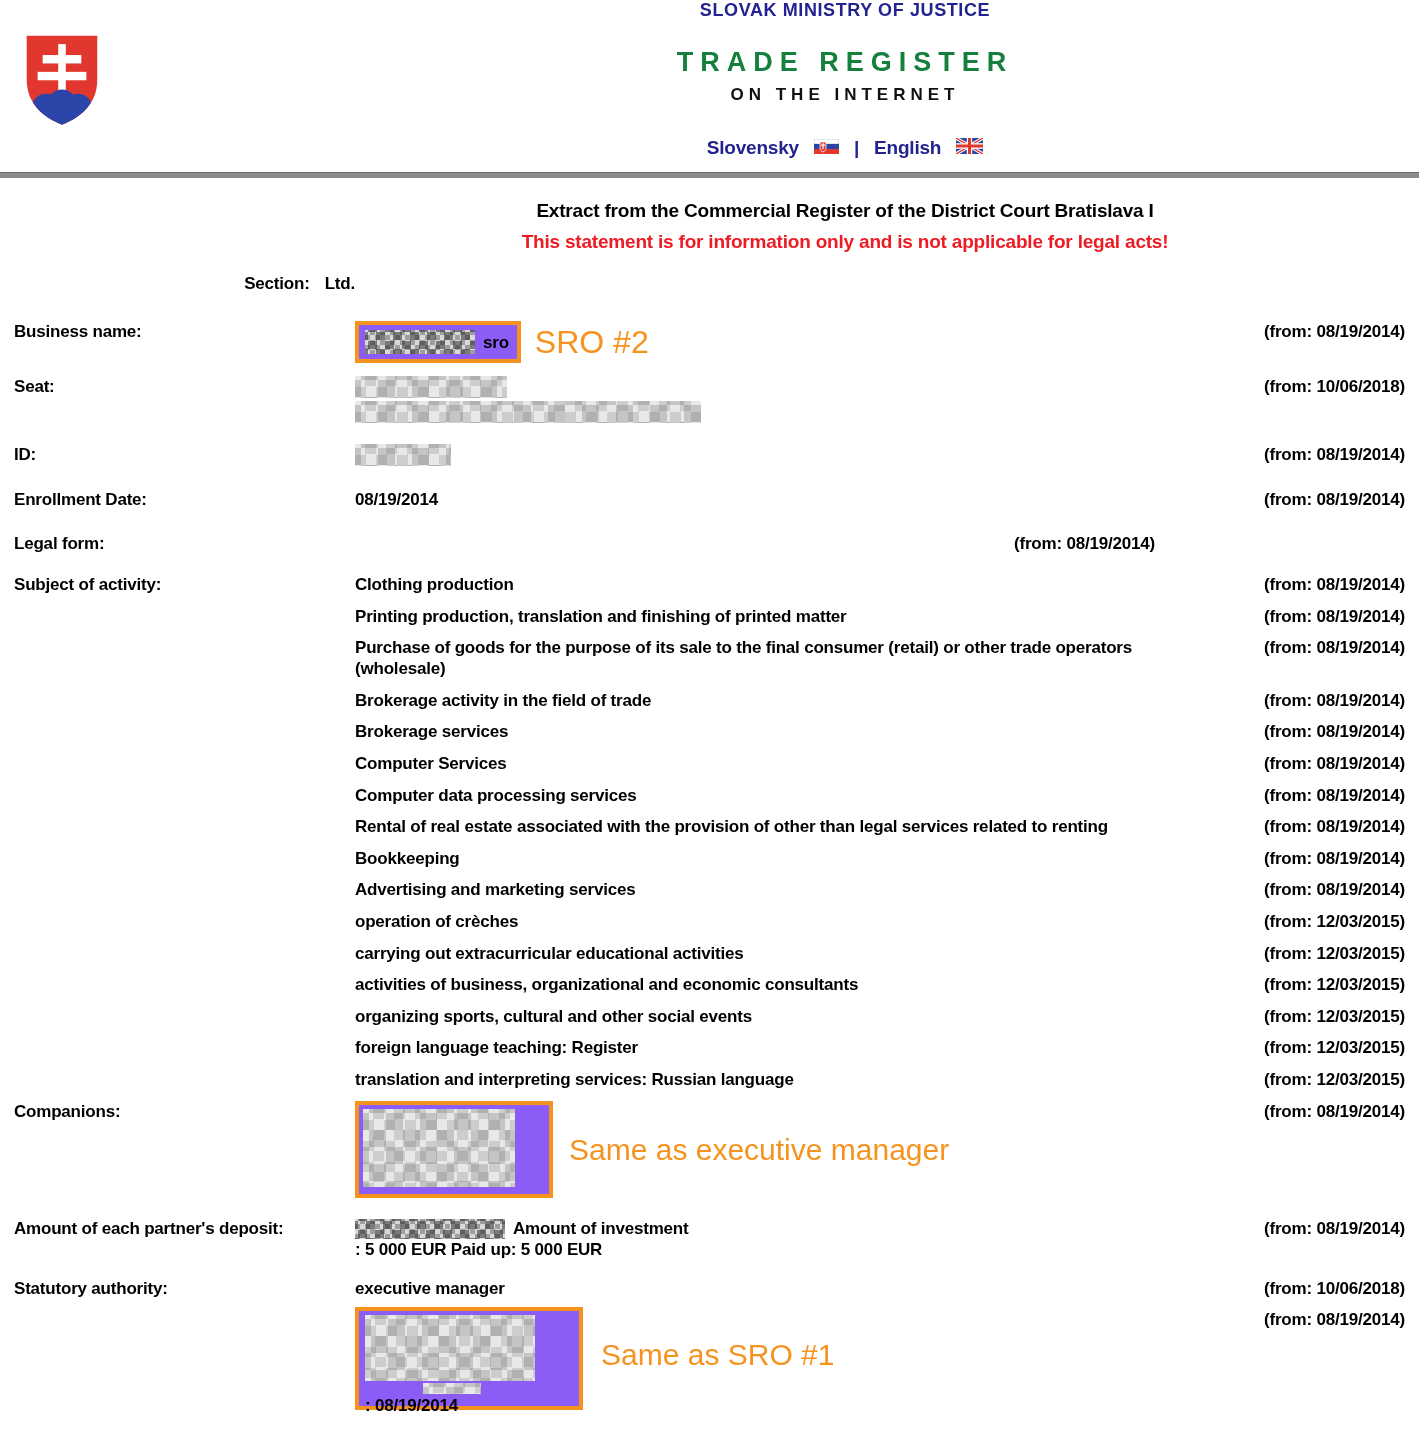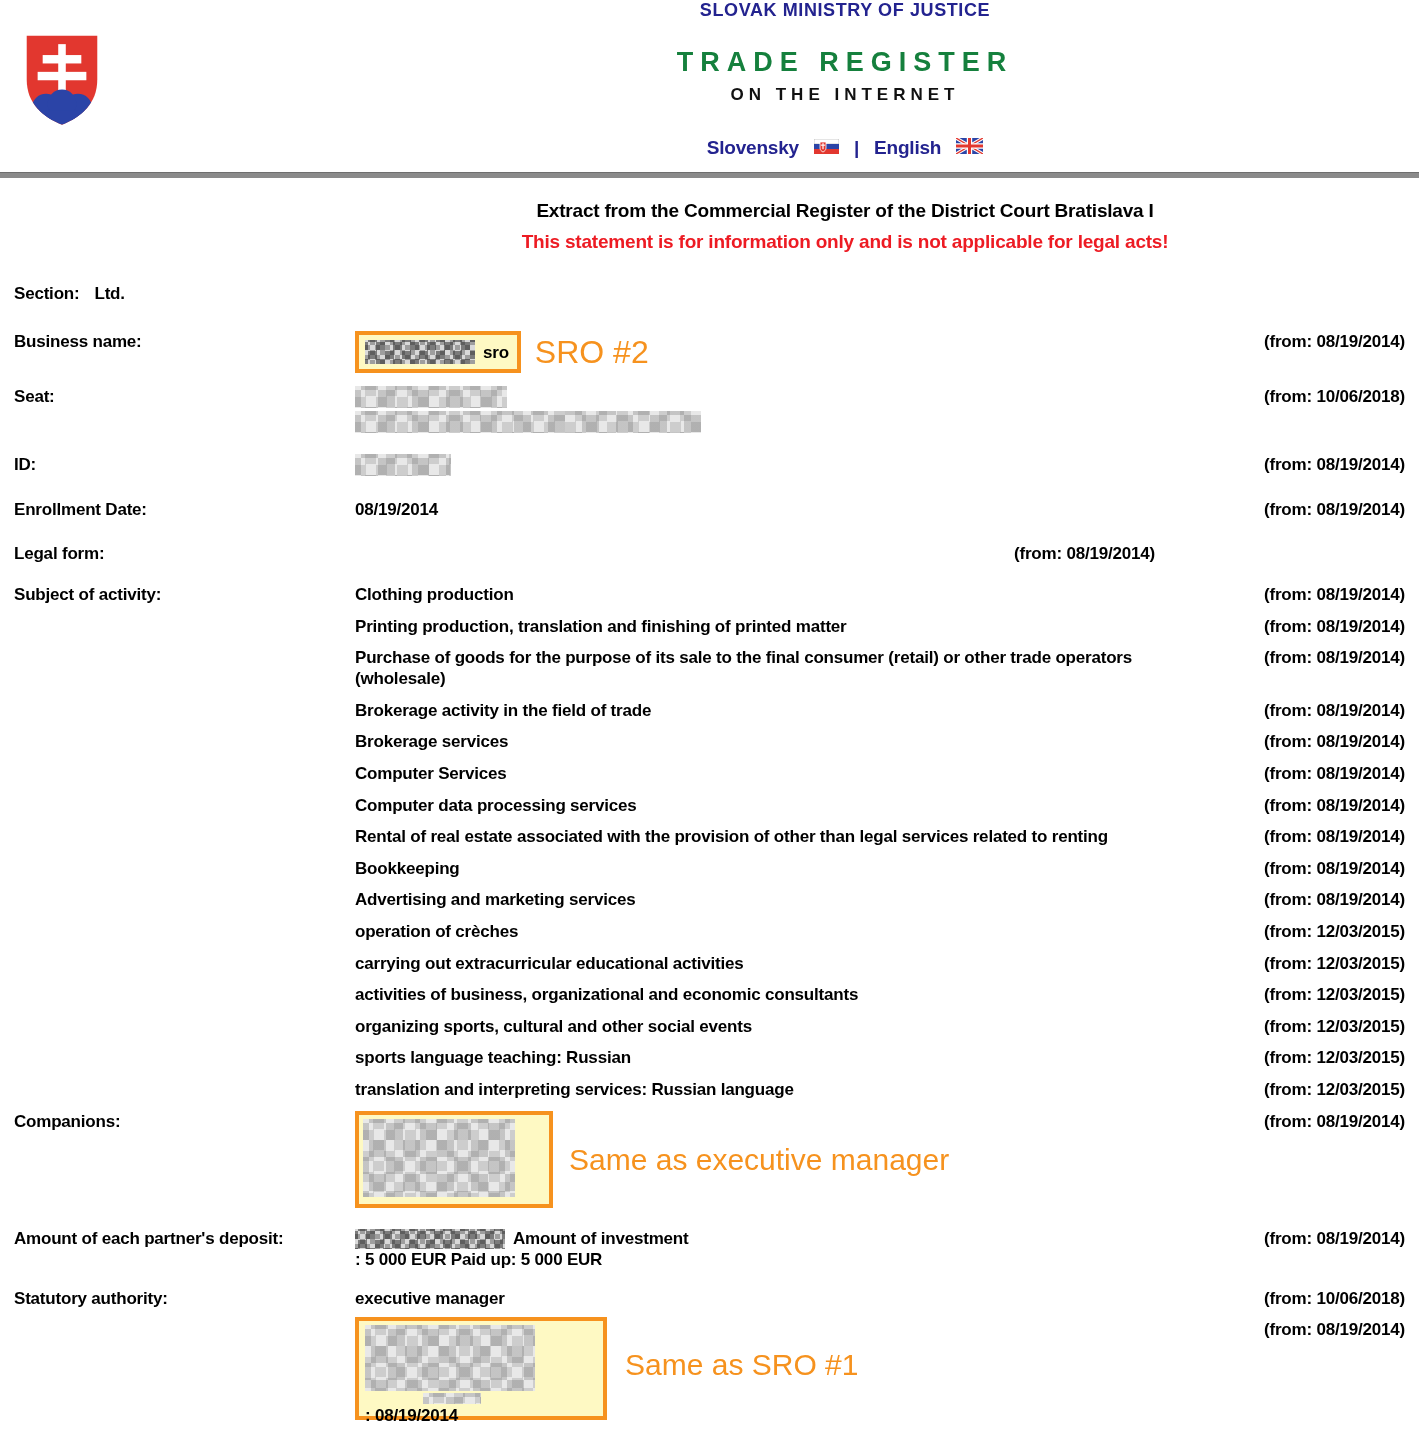--- a/index.html
+++ b/index.html
@@ -29,21 +29,21 @@
   .doc-title { font-size:19px; margin-top:22px; }
   .doc-warning { font-size:19px; color:#ed1b23; margin-top:9px; }
 
   
   main { padding:0 14px; }
   .row { display:grid; grid-template-columns:341px 1fr 250px; align-items:start; }
   .lbl { font-size:17px; line-height:21px; }
   .val { font-size:17px; line-height:21px; }
   .date { font-size:17px; line-height:21px; text-align:right; white-space:nowrap; }
 
-  .section-row { margin-top:30px; margin-bottom:27px; }
+  .section-row { margin-top:20px; margin-bottom:27px;text-align:right; }
   .section-row .inline-val { margin-left:15px; }
 
   .row-business { margin-bottom:13px; }
   .row-seat { margin-bottom:21px; }
   .row-id { margin-bottom:18px; }
   .row-enroll { margin-bottom:23px; }
   .row-legal { margin-bottom:20px; }
   .act-row { margin-bottom:10.6px; }
   .row-companions { margin-top:4px; margin-bottom:20px; }
   .row-deposit { margin-bottom:18px; }
@@ -56,39 +56,39 @@
       repeating-conic-gradient(rgba(90,90,90,0.25) 0% 25%, rgba(255,255,255,0) 0% 50%) 6px 4px / 34px 34px,
       repeating-conic-gradient(#cdcdcd 0% 25%, #e8e8e8 0% 50%) 0 0 / 21px 21px;
   }
   .pix-dark {
     background:
       repeating-conic-gradient(rgba(30,30,30,0.5) 0% 25%, rgba(255,255,255,0) 0% 50%) 3px 2px / 17px 17px,
       repeating-conic-gradient(#9e9e9e 0% 25%, #d9d9d9 0% 50%) 0 0 / 10px 10px;
   }
 
   
-  .obox { border:4px solid #f6921e; display:inline-flex; align-items:center; background:#fef9c3; }
+  .obox { border:4px solid #f6921e; display:inline-flex; align-items:center; background:#8b5cf6; }
   .annot { color:#f6921e; font-weight:normal; letter-spacing:0; white-space:nowrap; }
 
   .bn-box { padding:5px 8px 5px 6px; gap:8px; }
   .bn-annot { font-size:32px; margin-left:14px; }
   .flexline { display:flex; align-items:center; }
 
   .seat-lines .pix { display:block; }
   .seat-l1 { width:152px; height:22px; margin-bottom:3px; }
   .seat-l2 { width:346px; height:22px; }
   .id-pix { width:96px; height:22px; }
 
   .comp-box { width:198px; height:97px; align-items:flex-start; padding:4px; }
   .comp-pix { width:152px; height:78px; }
   .comp-annot { font-size:30px; margin-left:16px; }
 
   .dep-pix { width:150px; height:20px; vertical-align:middle; margin-right:8px; }
 
-  .stat-box { width:252px; height:103px; display:inline-block; padding:4px 4px 2px 6px; margin-top:8px; }
+  .stat-box { width:228px; height:103px; display:inline-block; padding:4px 4px 2px 6px; margin-top:8px; }
   .stat-pix { display:block; width:170px; height:66px; }
   .stat-smallpix { display:block; width:58px; height:11px; margin:2px 0 1px 58px; }
   .stat-caption { font-size:17px; line-height:20px; }
   .stat-annot { font-size:30px; margin-left:18px; }
   .date2 { margin-top:10px; }
 </style>
 </head>
 <body>
 
 <div class="page">
@@ -276,21 +276,21 @@
       </div>
 
       <div class="row act-row">
         <div class="lbl"></div>
         <div class="val">organizing sports, cultural and other social events</div>
         <div class="date">(from: 12/03/2015)</div>
       </div>
 
       <div class="row act-row">
         <div class="lbl"></div>
-        <div class="val">sports language teaching: Russian</div>
+        <div class="val">foreign language teaching: Register</div>
         <div class="date">(from: 12/03/2015)</div>
       </div>
 
       <div class="row act-row">
         <div class="lbl"></div>
         <div class="val">translation and interpreting services: Russian language</div>
         <div class="date">(from: 12/03/2015)</div>
       </div>
 
     <div class="row row-companions">

